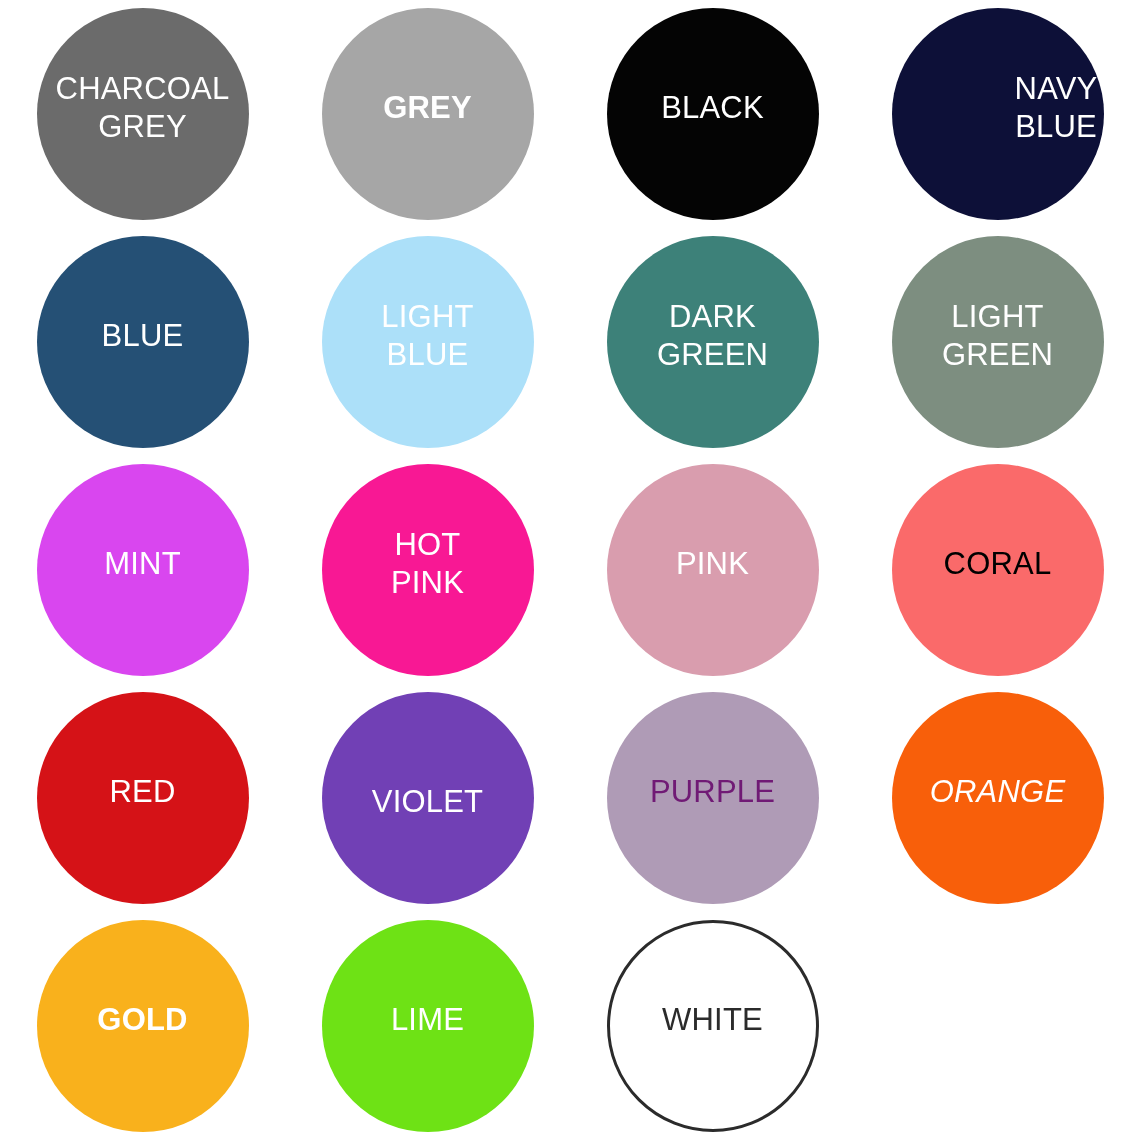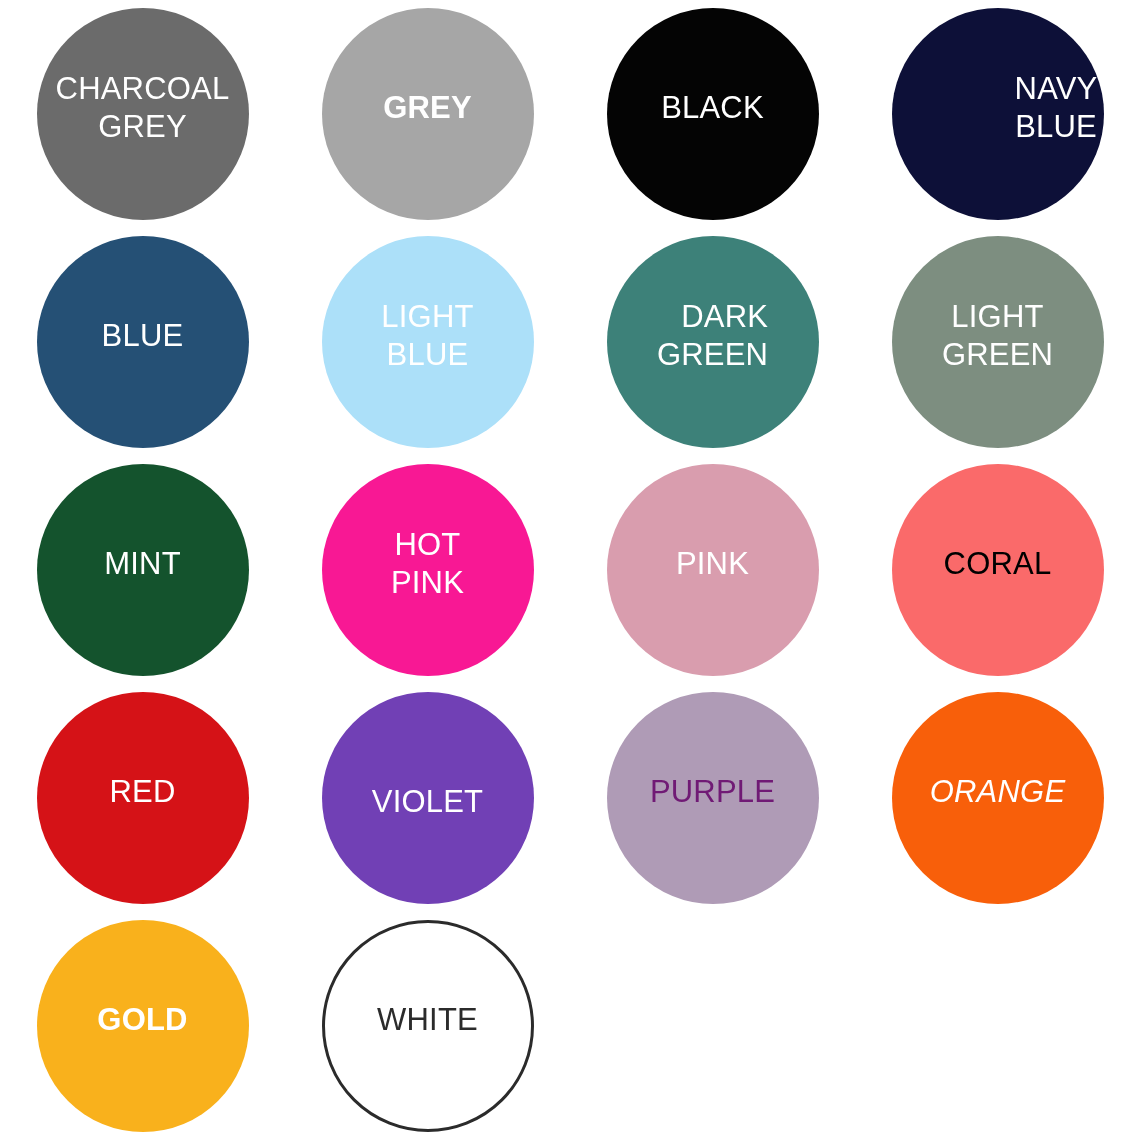--- a/index.html
+++ b/index.html
@@ -101,32 +101,32 @@
       </div>
     </div>
     <div class="swatch-cell">
       <div class="swatch-circle" style="background: rgb(172, 224, 249);">
         <span class="swatch-label regular" style="color: rgb(255, 255, 255);">LIGHT
 BLUE</span>
       </div>
     </div>
     <div class="swatch-cell">
       <div class="swatch-circle" style="background: rgb(61, 129, 121);">
-        <span class="swatch-label regular" style="color: rgb(255, 255, 255); text-align: right;">DARK
+        <span class="swatch-label regular" style="color: rgb(255, 255, 255);">DARK
 GREEN</span>
       </div>
     </div>
     <div class="swatch-cell">
       <div class="swatch-circle" style="background: rgb(125, 142, 128);">
         <span class="swatch-label regular" style="color: rgb(255, 255, 255);">LIGHT
 GREEN</span>
       </div>
     </div>
     <div class="swatch-cell">
-      <div class="swatch-circle" style="background: #14532d;">
+      <div class="swatch-circle" style="background: #d946ef;">
         <span class="swatch-label regular" style="color: rgb(255, 255, 255);">MINT</span>
       </div>
     </div>
     <div class="swatch-cell">
       <div class="swatch-circle" style="background: rgb(248, 24, 148);">
         <span class="swatch-label regular" style="color: rgb(255, 255, 255);">HOT
 PINK</span>
       </div>
     </div>
     <div class="swatch-cell">
@@ -158,18 +158,23 @@
       <div class="swatch-circle" style="background: rgb(248, 95, 10);">
         <span class="swatch-label regular" style="color: rgb(255, 255, 255); font-style: italic;">ORANGE</span>
       </div>
     </div>
     <div class="swatch-cell">
       <div class="swatch-circle" style="background: rgb(249, 177, 28);">
         <span class="swatch-label regular" style="color: rgb(255, 255, 255); font-weight: bold;">GOLD</span>
       </div>
     </div>
     <div class="swatch-cell">
+      <div class="swatch-circle" style="background: rgb(110, 226, 21);">
+        <span class="swatch-label regular" style="color: rgb(255, 255, 255);">LIME</span>
+      </div>
+    </div>
+    <div class="swatch-cell">
       <div class="swatch-circle" style="background: rgb(255, 255, 255); border: 3px solid rgb(43, 43, 43);">
         <span class="swatch-label regular" style="color: rgb(43, 43, 43);">WHITE</span>
       </div>
     </div>
     <div class="swatch-cell empty-cell"></div>
   </div>
 
 </body></html>

